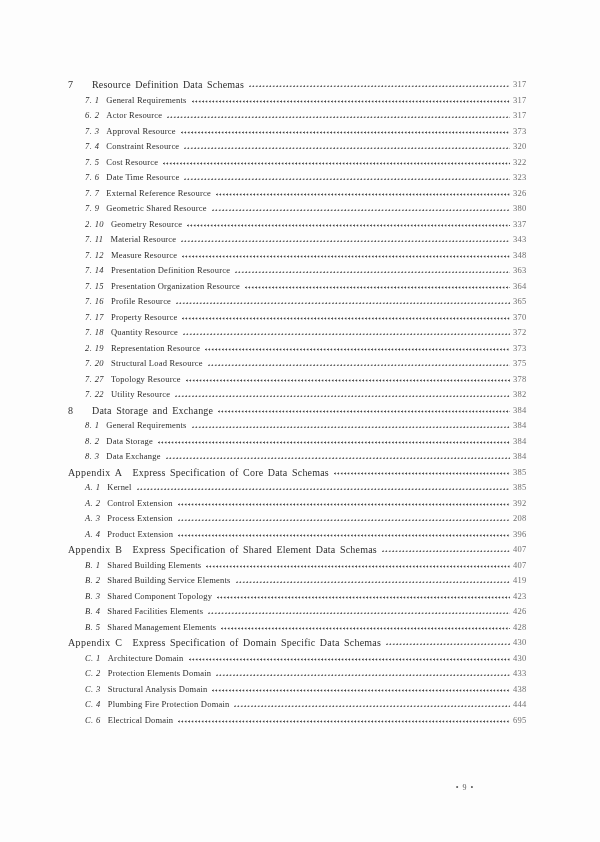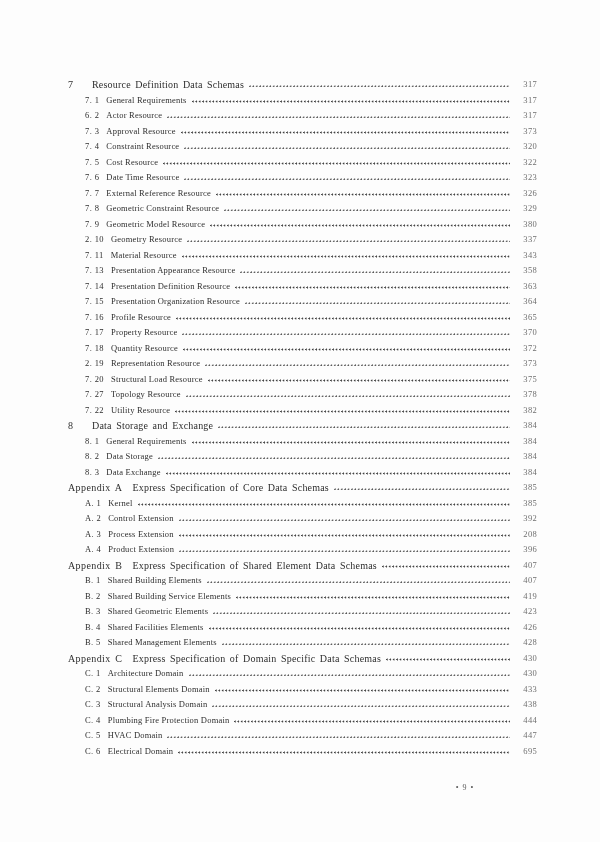--- a/index.html
+++ b/index.html
@@ -12,30 +12,30 @@
   .page{position:absolute;inset:0;background:#fdfdfd;overflow:hidden;}
   .toc{position:absolute;left:68px;top:77px;width:469px;}
   .toc-row{
     display:flex;align-items:stretch;
     height:15.5px;line-height:15.5px;
     color:#2e2e2e;white-space:nowrap;letter-spacing:0.2px;
   }
   .toc-row.chapter{font-size:10px;word-spacing:1.8px;}
   .toc-row.chapter .num{min-width:14px;margin-right:10px;}
   .toc-row.sub{padding-left:17px;font-size:8.5px;}
-  .toc-row.sub .num{margin-right:7px;}
+  .toc-row.sub .num{margin-right:7px;font-style:italic;}
   .num{flex:none;letter-spacing:0.4px;}
   .title{flex:none;font-family:Liberation Serif, serif;}
   .leader{flex:1 1 auto;position:relative;margin:0 3px 0 5px;min-width:8px;}
   .leader::after{
     content:"";position:absolute;left:0;right:0;top:7.8px;height:2.6px;
     background-image:radial-gradient(circle at 1.1px 1.3px,#454545 0.75px,rgba(0,0,0,0) 1.05px);
     background-size:3.4px 2.6px;background-repeat:repeat-x;
   }
-  .pagenum{flex:none;width:24px;text-align:right;font-size:8.5px;color:#6f6f6f;letter-spacing:0.3px;}
+  .pagenum{flex:none;width:24px;font-size:8.5px;color:#6f6f6f;letter-spacing:0.3px;}
   .footer{
     position:absolute;left:446px;top:783px;width:38px;
     text-align:center;font-size:8px;color:#5a5a5a;letter-spacing:1px;
   }
 </style>
 </head>
 <body>
 
 <div class="page">
   <div class="toc">
@@ -89,55 +89,49 @@
         <span class="pagenum">323</span>
       </div>
 
       <div class="toc-row sub">
         <span class="num">7. 7</span>
         <span class="title">External Reference Resource</span>
         <span class="leader"></span>
         <span class="pagenum">326</span>
       </div>
 
-      <div class="toc-row sub">
-        <span class="num">7. 8</span>
-        <span class="title">Geometric Constraint Resource</span>
-        <span class="leader"></span>
-        <span class="pagenum">329</span>
-      </div>
 
       <div class="toc-row sub">
         <span class="num">7. 9</span>
-        <span class="title">Geometric Model Resource</span>
+        <span class="title">Geometric Shared Resource</span>
         <span class="leader"></span>
         <span class="pagenum">380</span>
       </div>
 
       <div class="toc-row sub">
         <span class="num">2. 10</span>
         <span class="title">Geometry Resource</span>
         <span class="leader"></span>
         <span class="pagenum">337</span>
       </div>
 
       <div class="toc-row sub">
         <span class="num">7. 11</span>
         <span class="title">Material Resource</span>
         <span class="leader"></span>
         <span class="pagenum">343</span>
       </div>
 
-
-      <div class="toc-row sub">
-        <span class="num">7. 13</span>
-        <span class="title">Presentation Appearance Resource</span>
-        <span class="leader"></span>
-        <span class="pagenum">358</span>
-      </div>
+      <div class="toc-row sub">
+        <span class="num">7. 12</span>
+        <span class="title">Measure Resource</span>
+        <span class="leader"></span>
+        <span class="pagenum">348</span>
+      </div>
+
 
       <div class="toc-row sub">
         <span class="num">7. 14</span>
         <span class="title">Presentation Definition Resource</span>
         <span class="leader"></span>
         <span class="pagenum">363</span>
       </div>
 
       <div class="toc-row sub">
         <span class="num">7. 15</span>
@@ -274,21 +268,21 @@
 
       <div class="toc-row sub">
         <span class="num">B. 2</span>
         <span class="title">Shared Building Service Elements</span>
         <span class="leader"></span>
         <span class="pagenum">419</span>
       </div>
 
       <div class="toc-row sub">
         <span class="num">B. 3</span>
-        <span class="title">Shared Geometric Elements</span>
+        <span class="title">Shared Component Topology</span>
         <span class="leader"></span>
         <span class="pagenum">423</span>
       </div>
 
       <div class="toc-row sub">
         <span class="num">B. 4</span>
         <span class="title">Shared Facilities Elements</span>
         <span class="leader"></span>
         <span class="pagenum">426</span>
       </div>
@@ -309,45 +303,39 @@
 
       <div class="toc-row sub">
         <span class="num">C. 1</span>
         <span class="title">Architecture Domain</span>
         <span class="leader"></span>
         <span class="pagenum">430</span>
       </div>
 
       <div class="toc-row sub">
         <span class="num">C. 2</span>
-        <span class="title">Structural Elements Domain</span>
+        <span class="title">Protection Elements Domain</span>
         <span class="leader"></span>
         <span class="pagenum">433</span>
       </div>
 
       <div class="toc-row sub">
         <span class="num">C. 3</span>
         <span class="title">Structural Analysis Domain</span>
         <span class="leader"></span>
         <span class="pagenum">438</span>
       </div>
 
       <div class="toc-row sub">
         <span class="num">C. 4</span>
         <span class="title">Plumbing Fire Protection Domain</span>
         <span class="leader"></span>
         <span class="pagenum">444</span>
       </div>
 
-      <div class="toc-row sub">
-        <span class="num">C. 5</span>
-        <span class="title">HVAC Domain</span>
-        <span class="leader"></span>
-        <span class="pagenum">447</span>
-      </div>
 
       <div class="toc-row sub">
         <span class="num">C. 6</span>
         <span class="title">Electrical Domain</span>
         <span class="leader"></span>
         <span class="pagenum">695</span>
       </div>
     </div>
   <div class="footer">• 9 •</div>
 </div>

